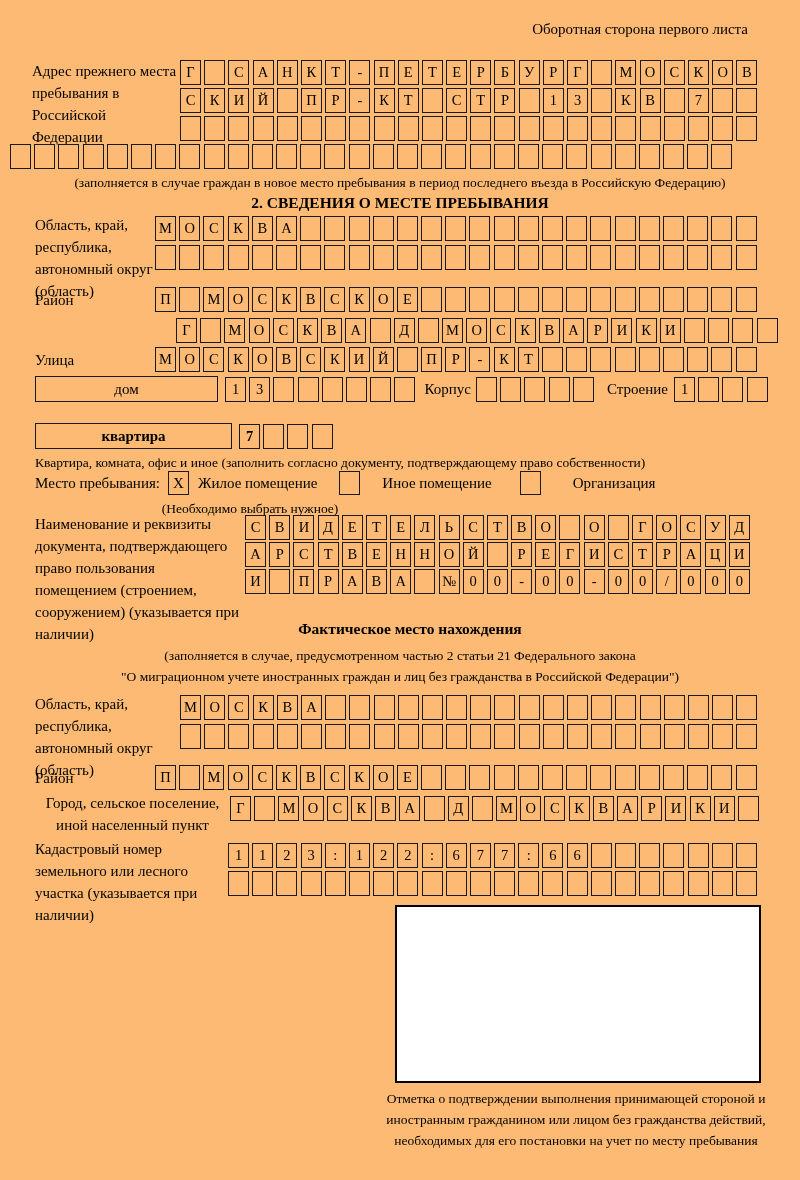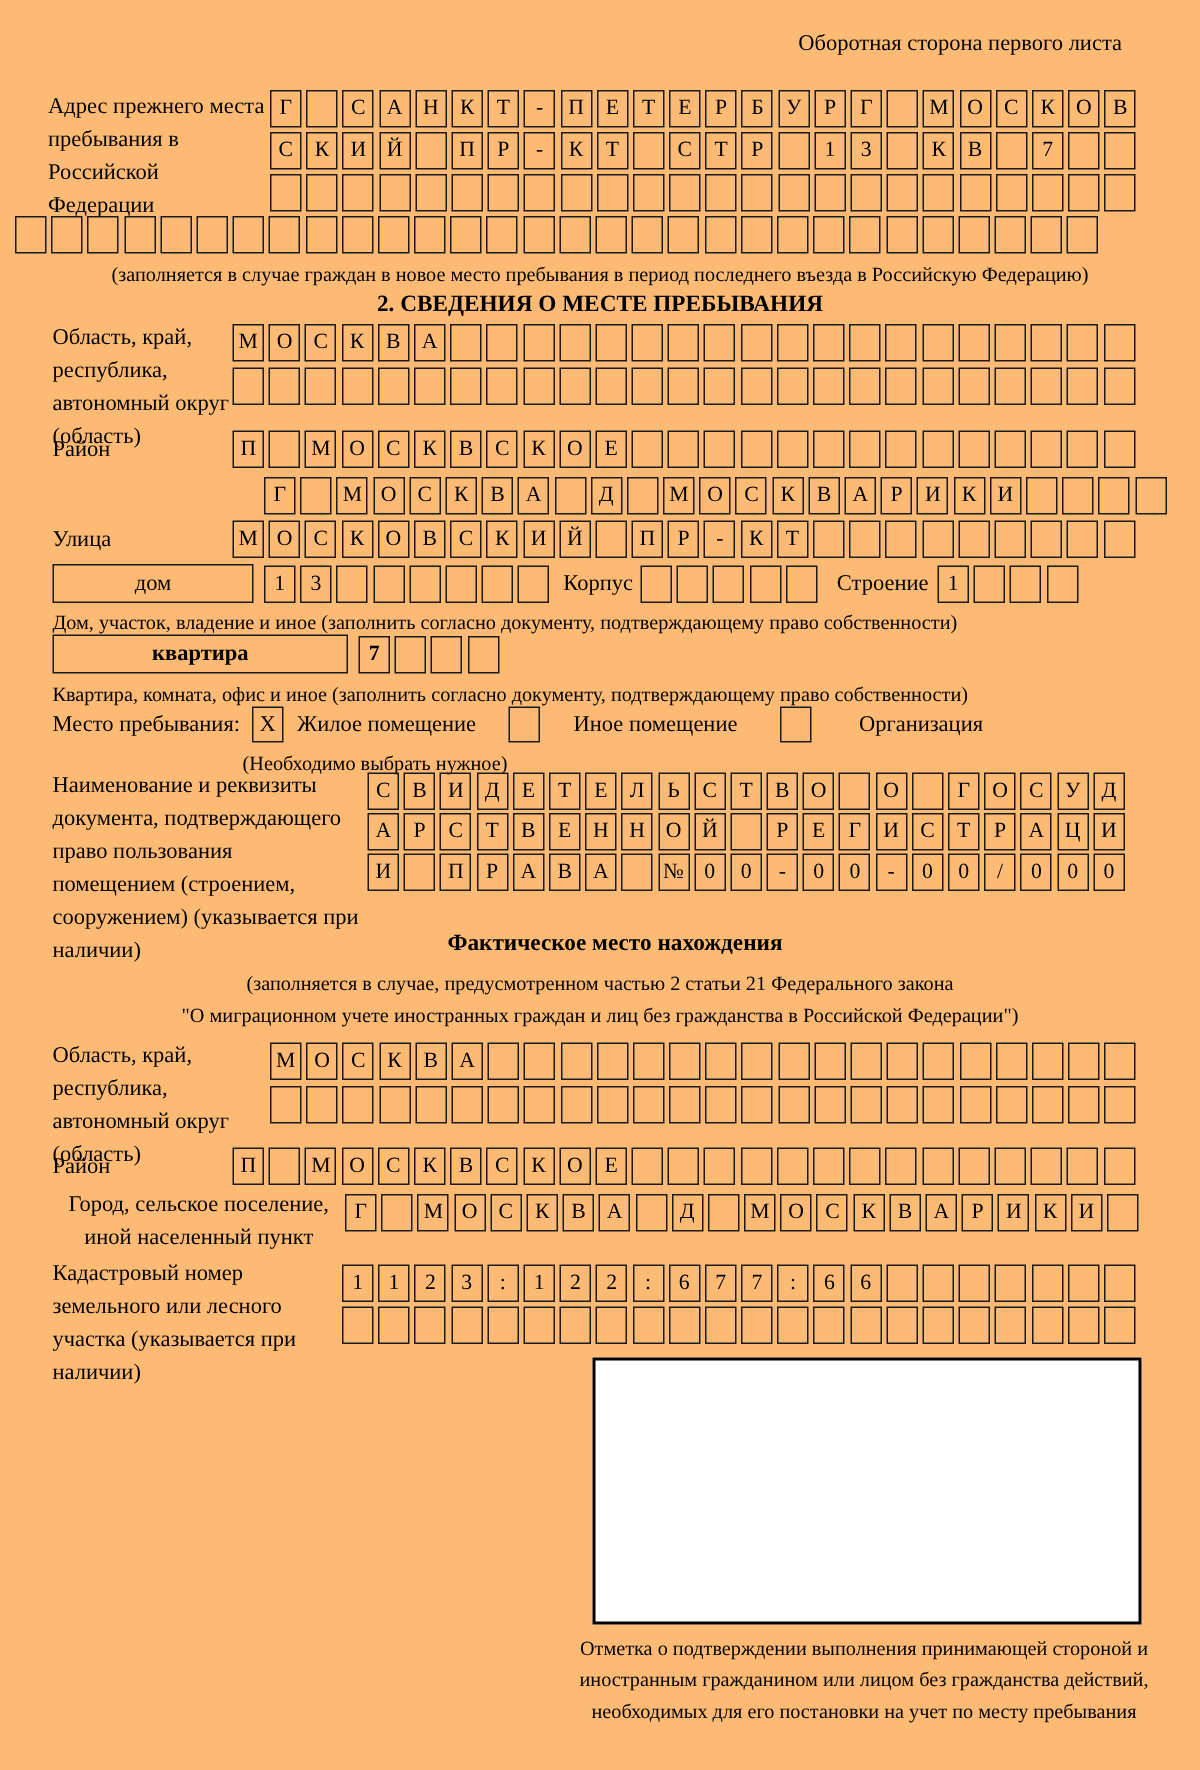--- a/index.html
+++ b/index.html
@@ -301,21 +301,21 @@
       <span class="cell"></span>
       <span class="cell"></span>
       <span class="cell"></span>
       <span class="cell"></span>
       <span class="cell"></span>
       <span class="cell"></span>
       <span class="cell"></span>
     </div>
 
   <div class="abs inlinecells" style="left:35px; top:376px;">
-    <div class="widebox" style="width:134px;">дом</div>
+    <div class="widebox" style="width:183px;">дом</div>
     <div class="cells" style="margin-left:7px;">
         <span class="cell">1</span>
         <span class="cell">3</span>
         <span class="cell"></span>
         <span class="cell"></span>
         <span class="cell"></span>
         <span class="cell"></span>
         <span class="cell"></span>
         <span class="cell"></span>
       </div>
@@ -328,21 +328,20 @@
         <span class="cell"></span>
       </div>
     <div class="lbl" style="margin:0 6px 0 10px;">Строение</div>
     <div class="cells">
         <span class="cell">1</span>
         <span class="cell"></span>
         <span class="cell"></span>
         <span class="cell"></span>
       </div>
   </div>
-  <div class="abs note" style="left:35px; top:404px;">Дом, участок, владение и иное (заполнить согласно документу, подтверждающему право собственности)</div>
 
   <div class="abs inlinecells" style="left:35px; top:423px;font-weight:bold;">
     <div class="widebox" style="width:197px;">квартира</div>
     <div class="cells" style="margin-left:7px;">
         <span class="cell">7</span>
         <span class="cell"></span>
         <span class="cell"></span>
         <span class="cell"></span>
       </div>
   </div>

